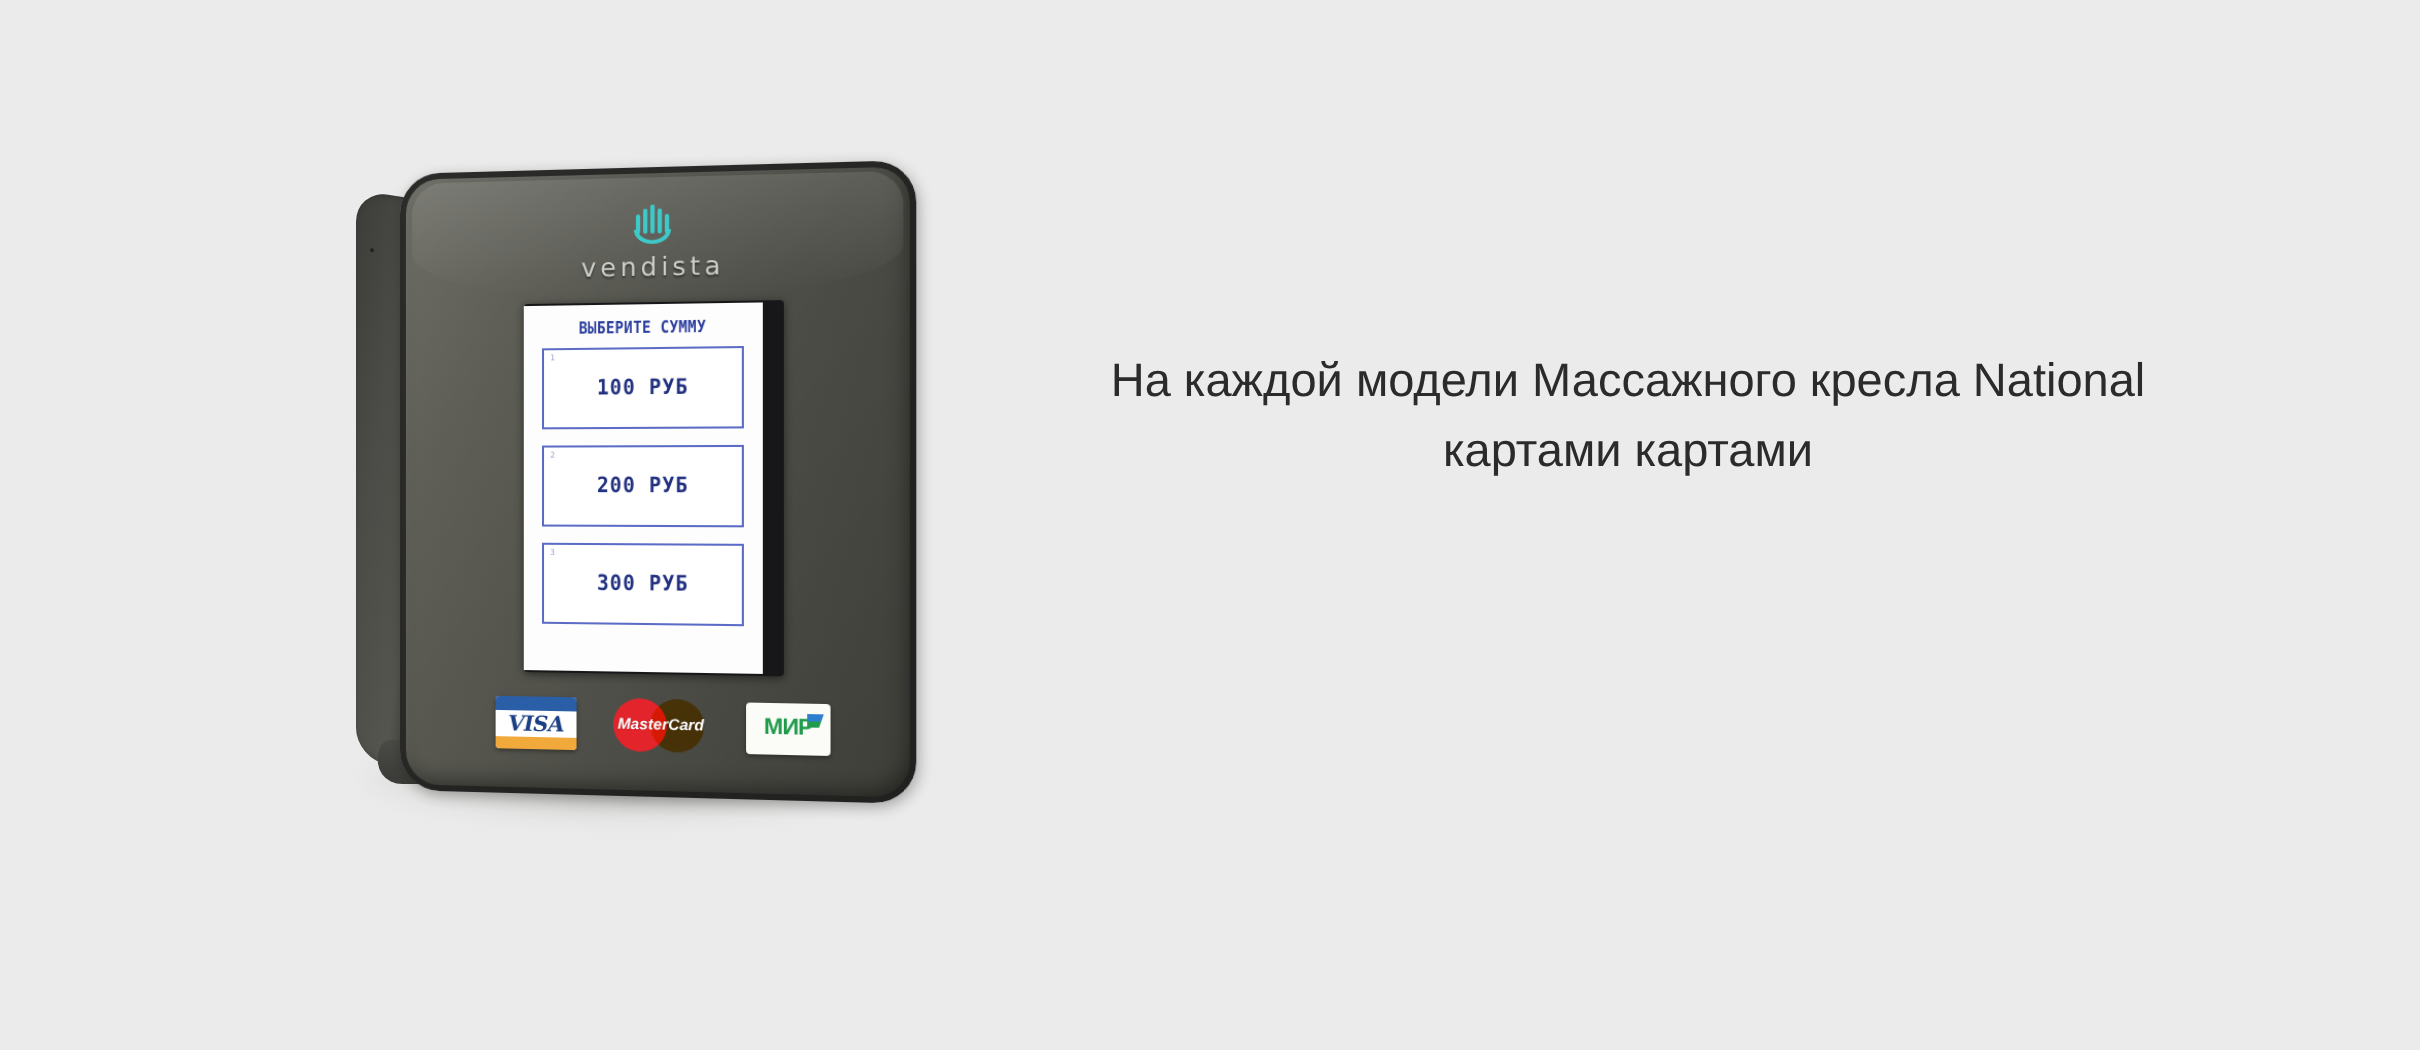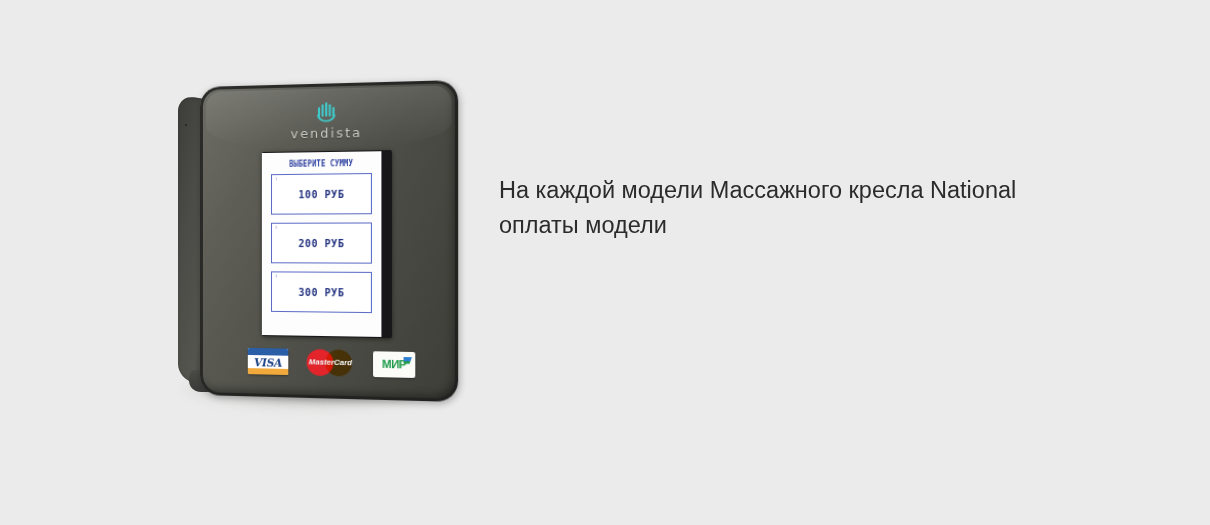--- a/index.html
+++ b/index.html
@@ -291,23 +291,24 @@
     top: 5px;
     width: 8px;
     height: 7px;
     background: linear-gradient(180deg, #2f7fd0 0%, #2f7fd0 50%, #1f9b4b 50%, #1f9b4b 100%);
     clip-path: polygon(0 0, 100% 0, 70% 100%, 0 100%);
   }
 
   
   #caption {
     position: absolute;
-    left: 499px;
+    left: 474px;
     top: 173px;
     width: 680px;
+    text-align: center;
   }
   .caption-line {
     font-family: "Liberation Sans", sans-serif;
     font-size: 23.5px;
     line-height: 35px;
     color: #2b2b2b;
     white-space: nowrap;
   }
 </style>
 </head>
@@ -383,14 +384,14 @@
         </div>
 
       </div>
 
     </div>
   </div>
 </div>
 
 <div id="caption">
   <div class="caption-line">На каждой модели Массажного кресла National</div>
-  <div class="caption-line">оплаты модели</div>
+  <div class="caption-line">картами картами</div>
 </div>
 
 </body></html>

